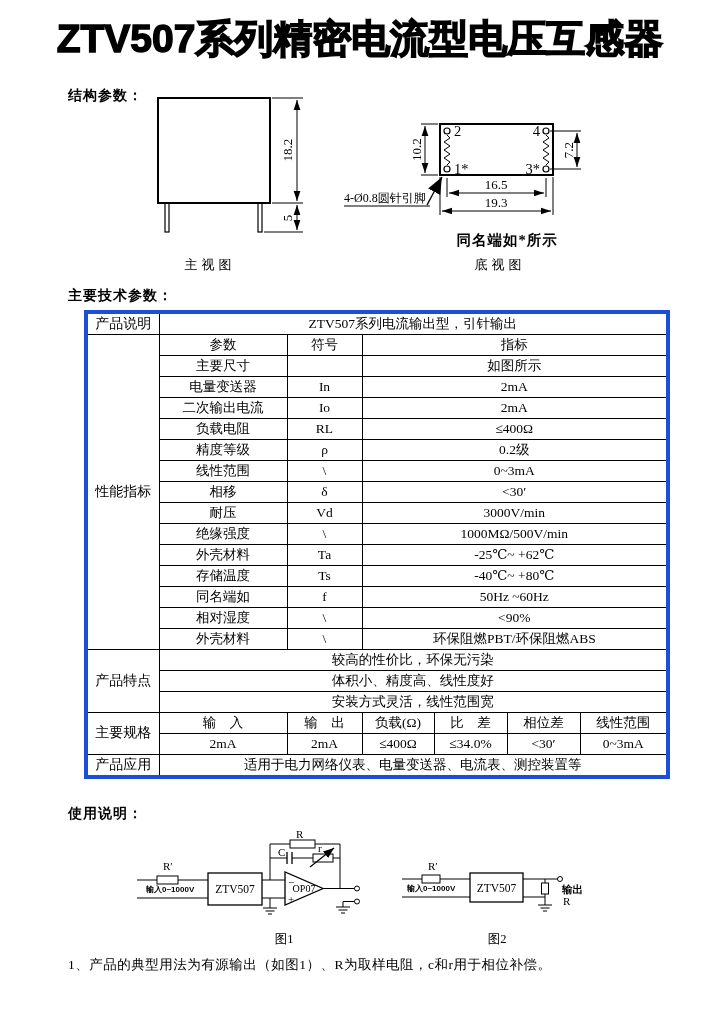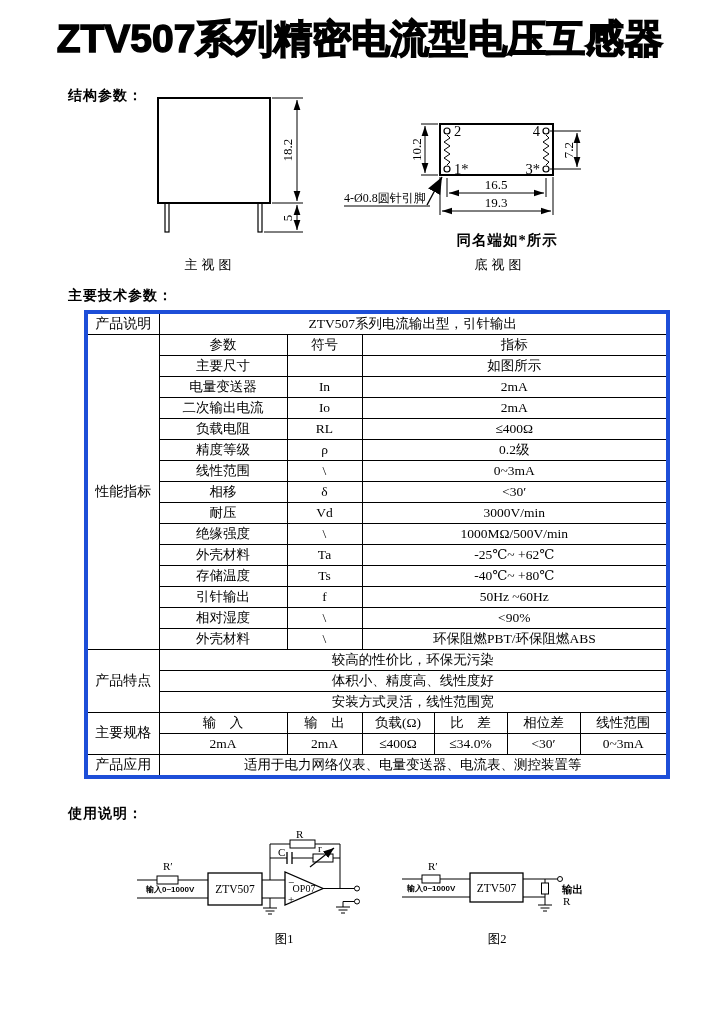--- a/index.html
+++ b/index.html
@@ -169,21 +169,21 @@
       <td>外壳材料</td>
       <td>Ta</td>
       <td colspan="4">-25℃~ +62℃</td>
     </tr>
     <tr>
       <td>存储温度</td>
       <td>Ts</td>
       <td colspan="4">-40℃~ +80℃</td>
     </tr>
     <tr>
-      <td>引针输出</td>
+      <td>同名端如</td>
       <td>f</td>
       <td colspan="4">50Hz ~60Hz</td>
     </tr>
     <tr>
       <td>相对湿度</td>
       <td>\</td>
       <td colspan="4">&lt;90%</td>
     </tr>
     <tr>
       <td>外壳材料</td>
@@ -277,15 +277,16 @@
     </g>
     <text class="complbl" x="368" y="40">R′</text>
     <text class="inlbl" x="347" y="61">输入0~1000V</text>
     <text class="devlbl" x="436.5" y="62" text-anchor="middle">ZTV507</text>
     <text class="outlbl" x="502" y="63">输出</text>
     <text class="complbl" x="503" y="75">R</text>
     <text class="figlbl" x="437" y="113" text-anchor="middle">图2</text>
   </svg>
 
   <div class="notes">
+    <div>1、产品的典型用法为有源输出（如图1）、R为取样电阻，c和r用于相位补偿。</div>
   </div>
 
 </div>
 
 </body></html>

